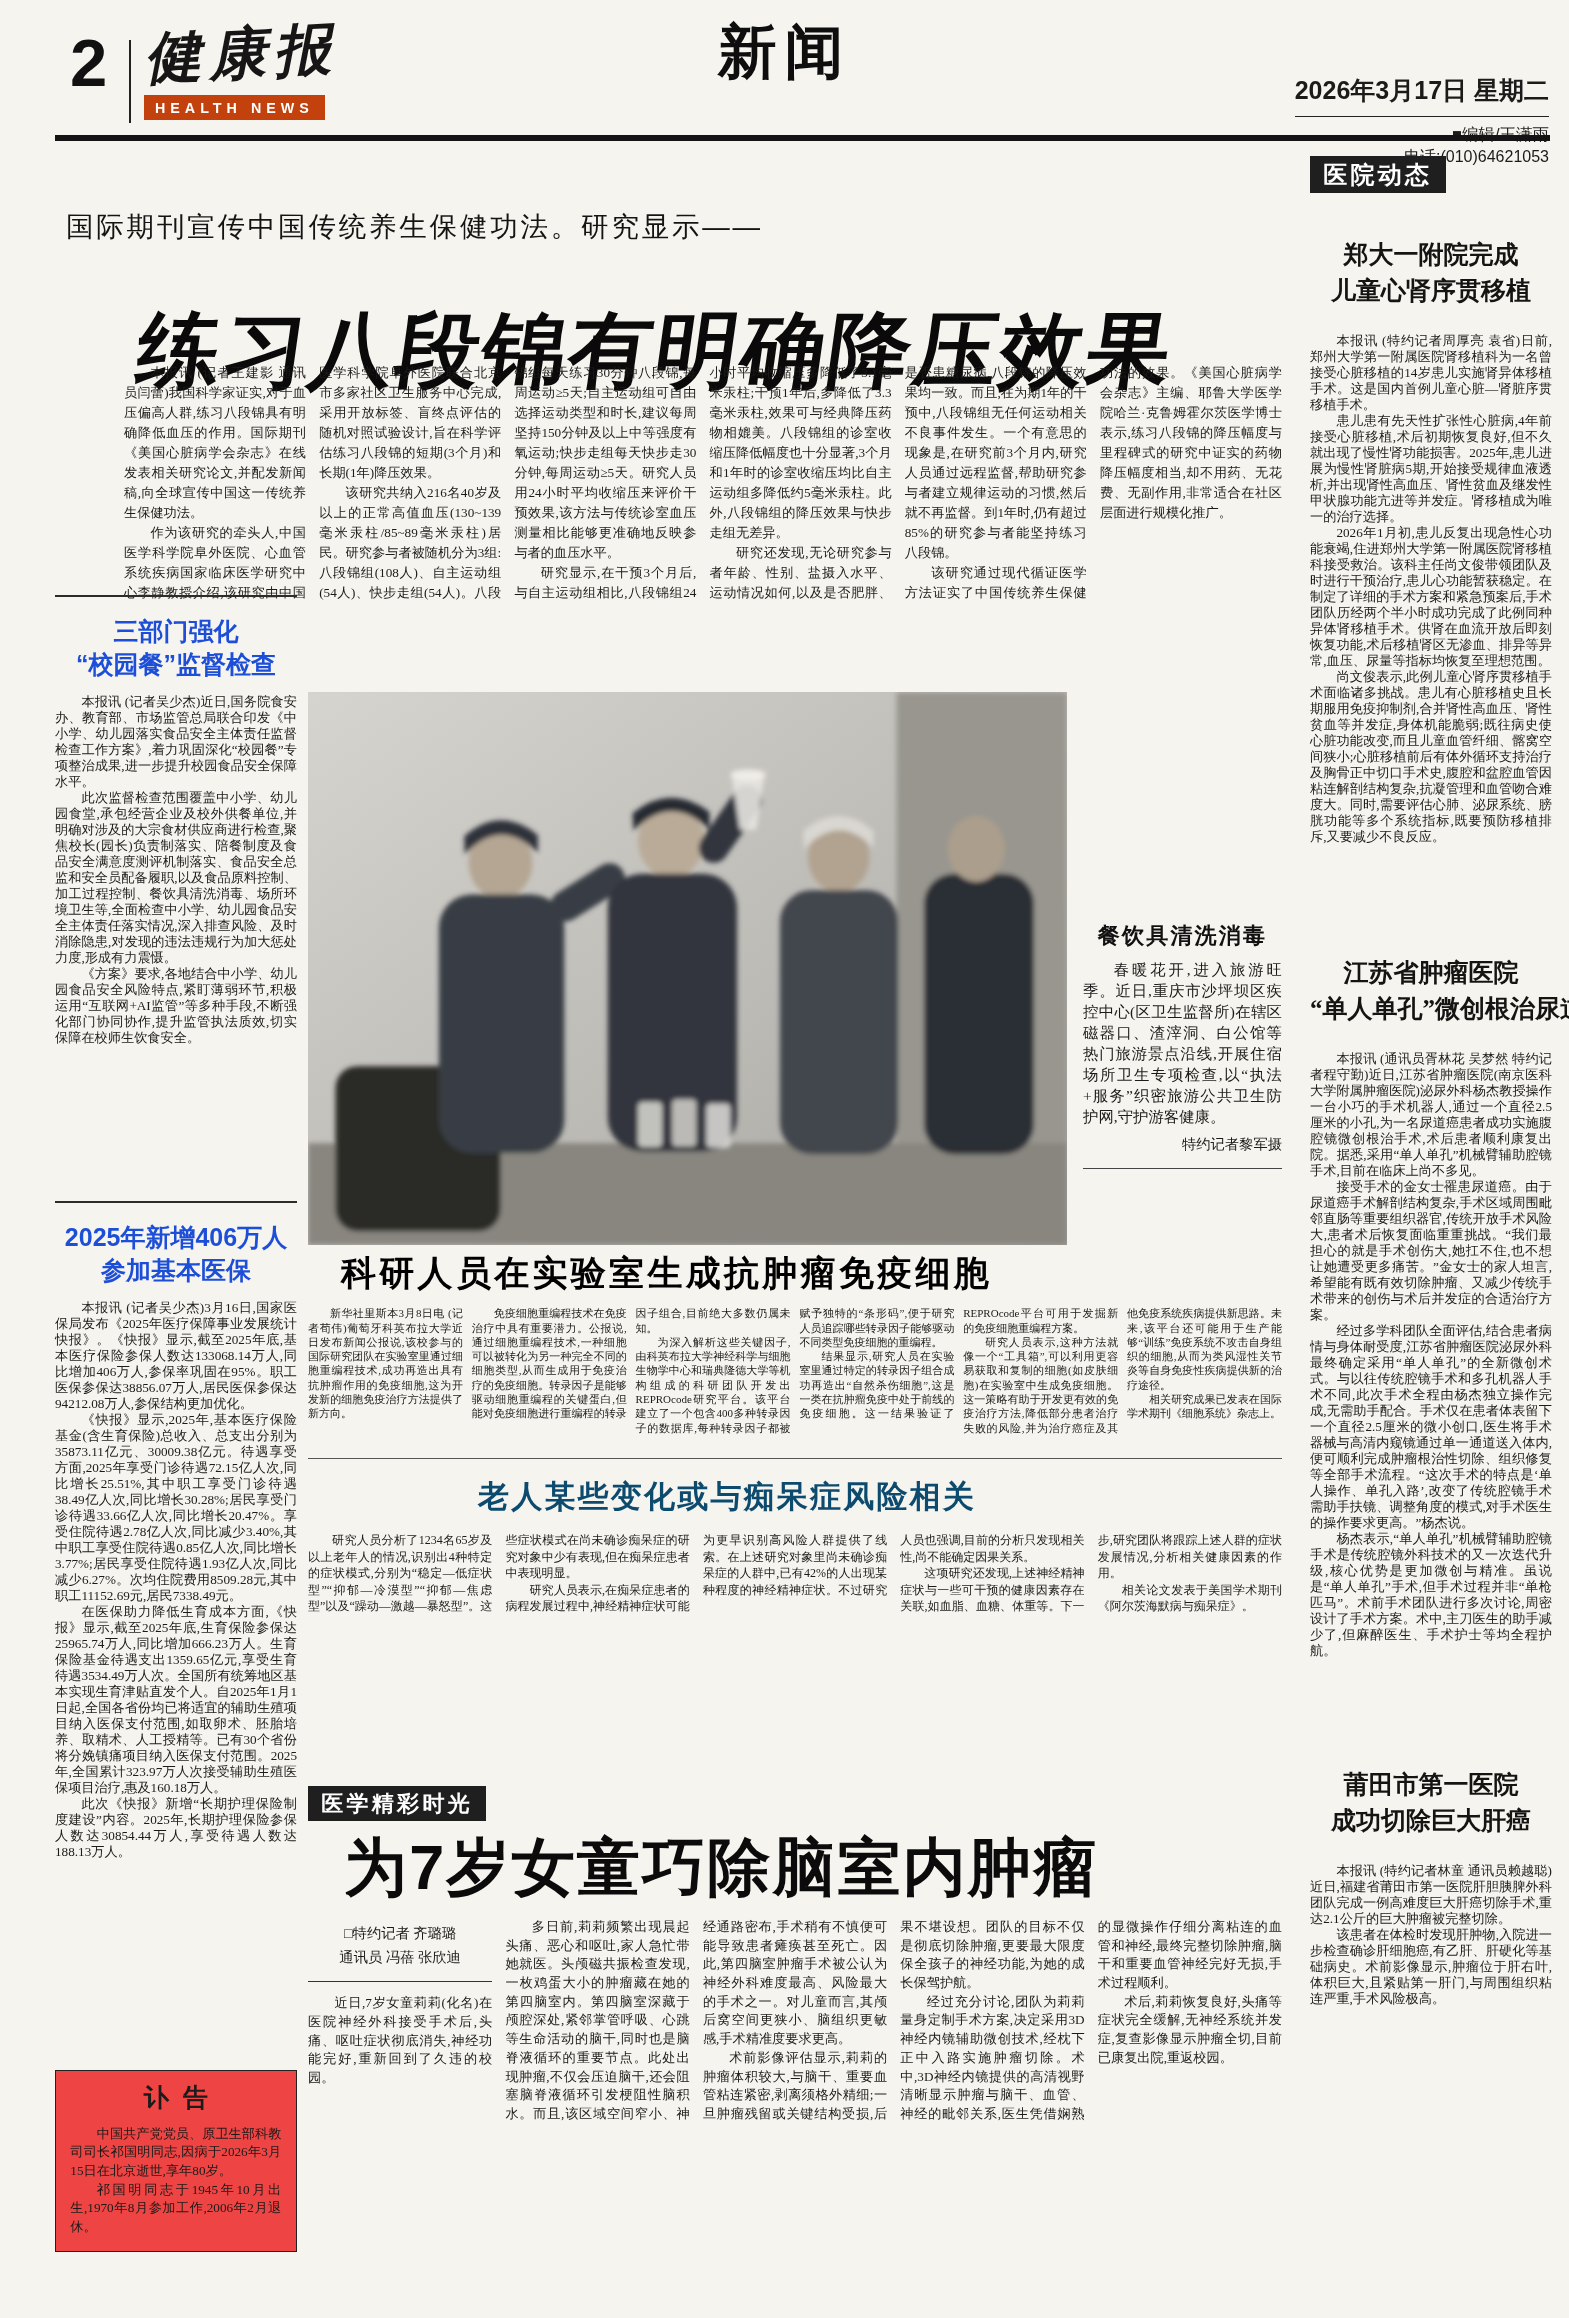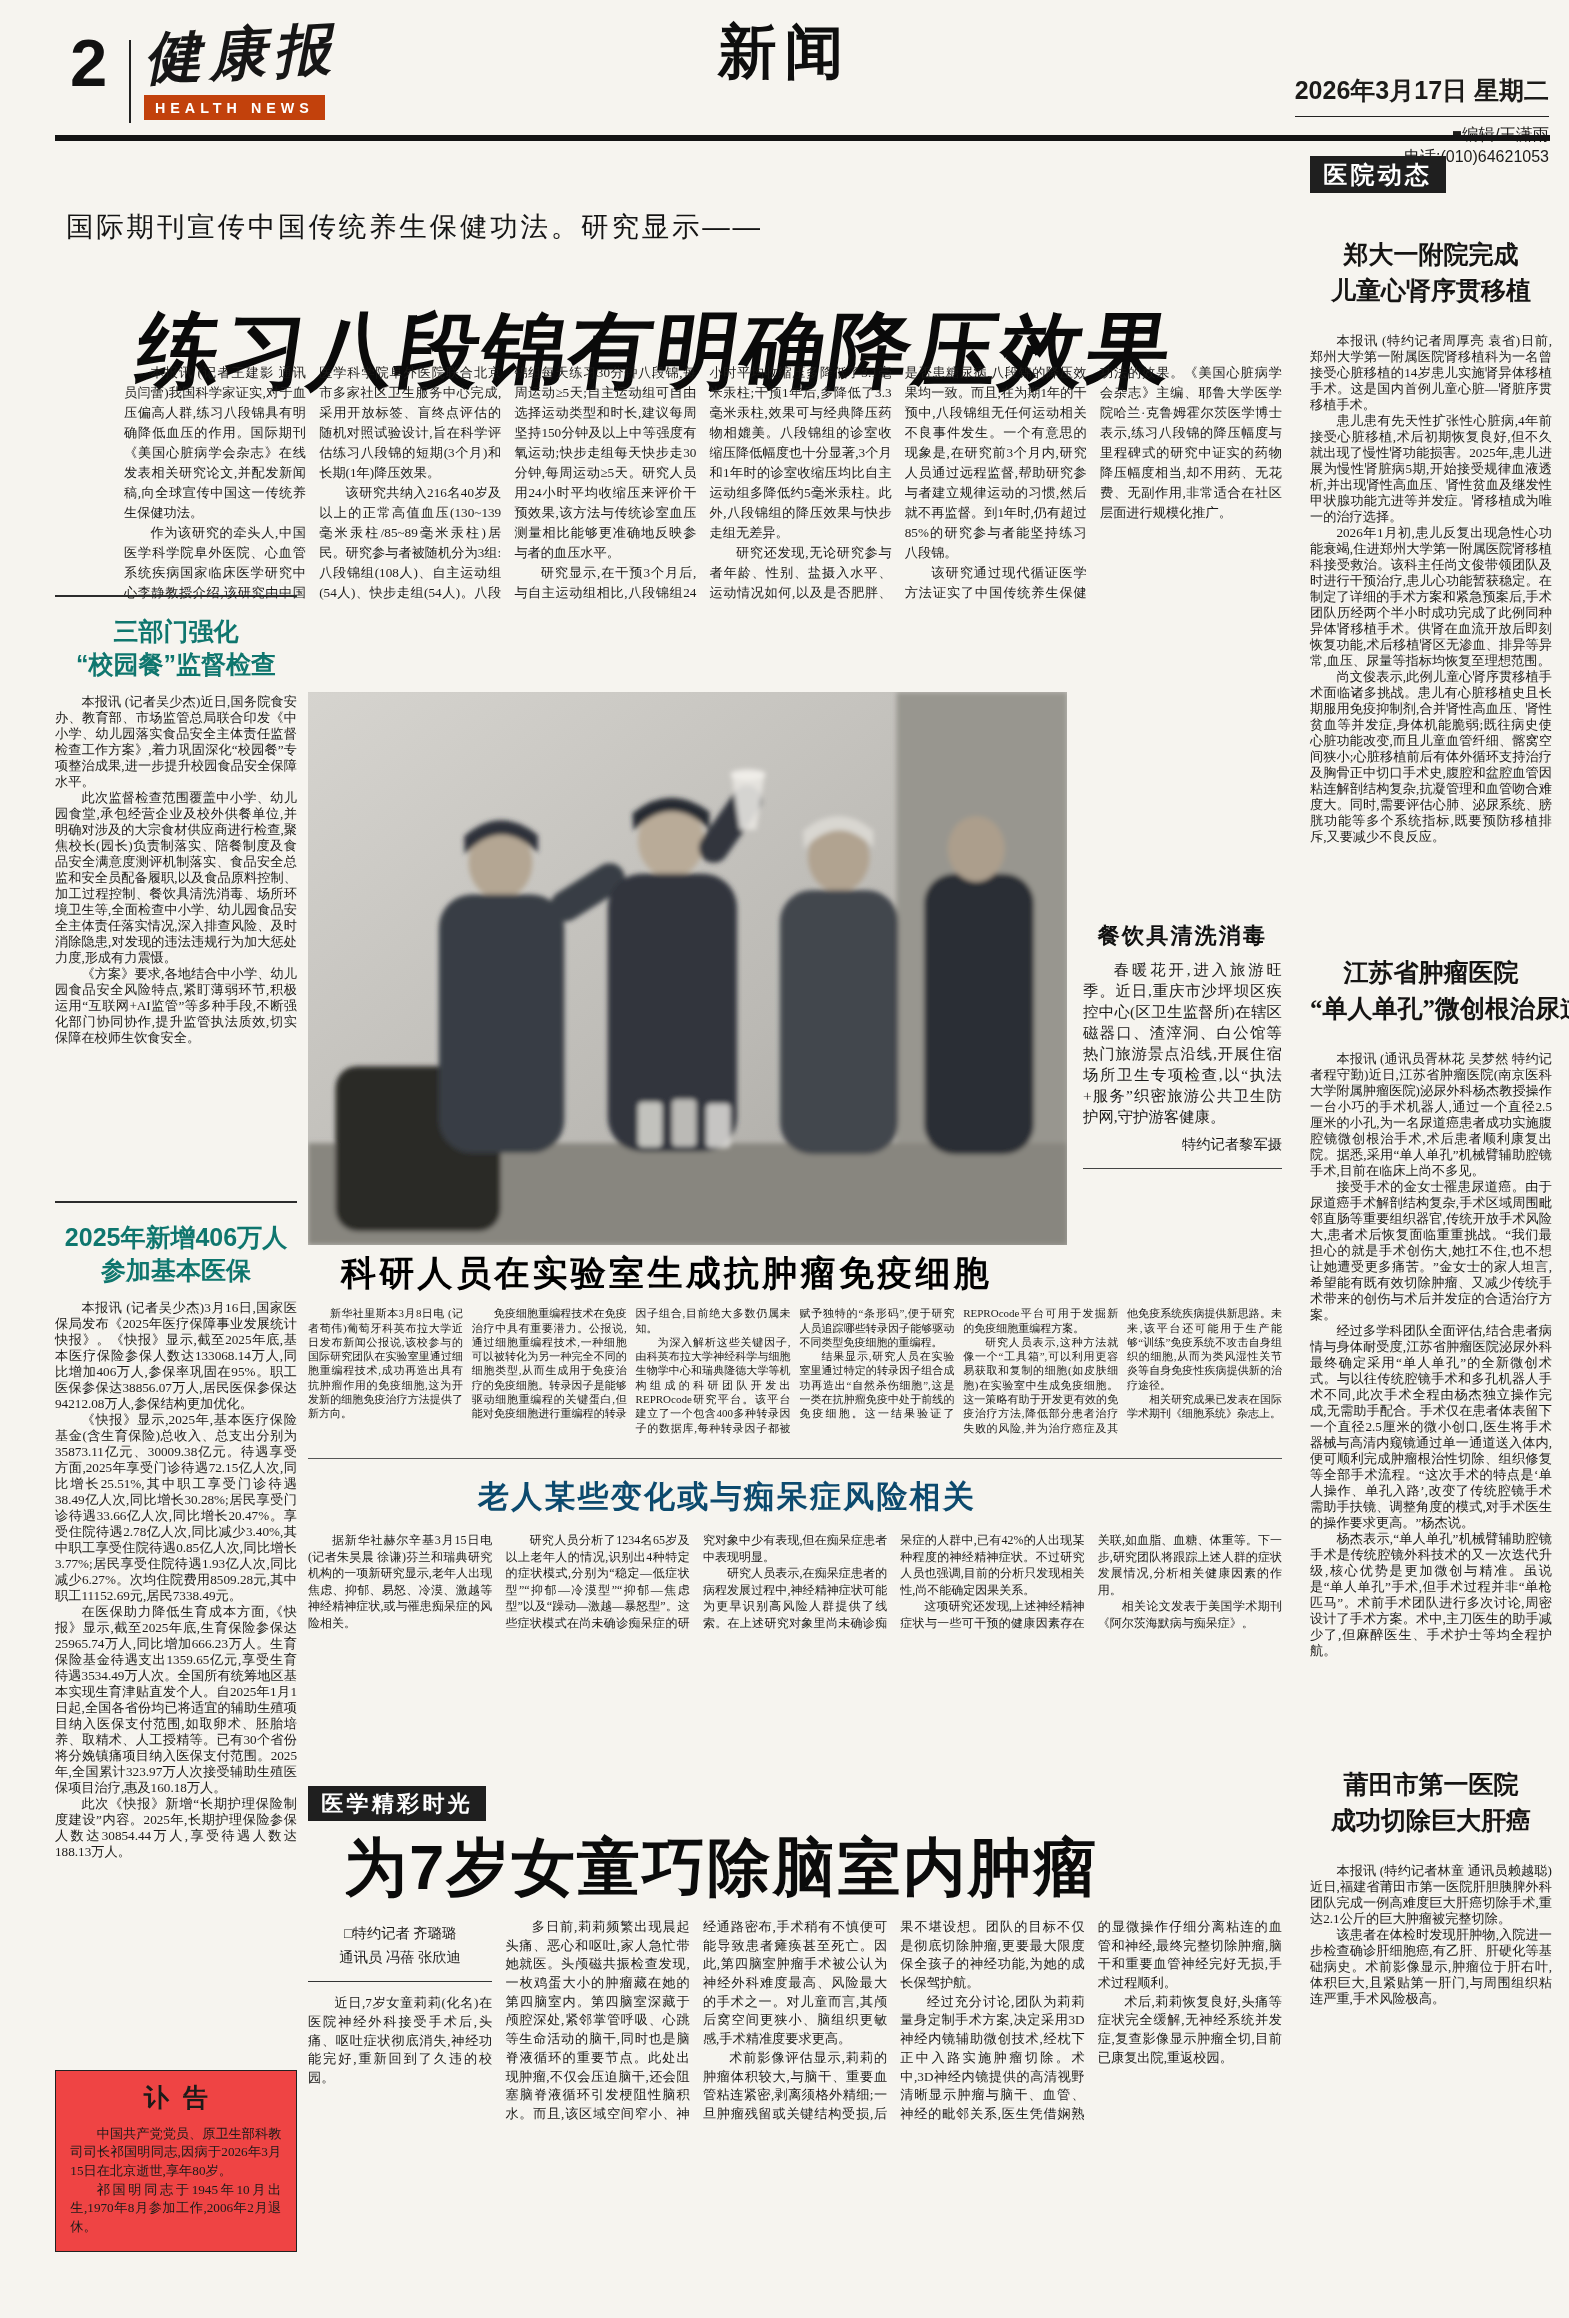--- a/index.html
+++ b/index.html
@@ -36,21 +36,21 @@
 
   
   .kicker{left:66px;top:210px;font:500 27.5px/1.2 "Liberation Sans","DejaVu Sans",sans-serif;letter-spacing:2.8px;color:#141414;}
   .lead-headline{left:138px;top:247px;width:1145px;font:900 83px/1.15 "Liberation Sans","DejaVu Sans",sans-serif;letter-spacing:3.3px;transform:skewX(-8deg);color:#0a0a0a;white-space:nowrap;}
   .lead-body{left:124px;top:363px;width:1158px;height:324px;column-count:6;column-gap:13.2px;font-size:13.2px;line-height:20px;overflow:hidden;}
 
   
   .leftcol{width:242px;}
   .hr-left1{left:55px;top:595px;width:242px;}
   .school{left:55px;top:615px;}
-  .school .ttl,.medicare .ttl{font:700 25px/1.3 "Liberation Sans",sans-serif;text-align:center;color:#0f766e;}
+  .school .ttl,.medicare .ttl{font:700 25px/1.3 "Liberation Sans",sans-serif;text-align:center;color:#1d4ed8;}
   .school .body,.medicare .body{margin-top:14.3px;font-size:13.2px;line-height:16px;}
   .hr-left2{left:55px;top:1201px;width:242px;}
   .medicare{left:55px;top:1221px;}
   .obituary{left:55px;top:2070px;width:211px;border:1.7px solid #222;padding:14.3px 14.3px;background:#ef4444;}
   .obituary .ttl{text-align:center;font:700 25px/1 "Liberation Sans",sans-serif;letter-spacing:14.3px;text-indent:14.3px;margin-bottom:14.3px;}
   .obituary .body{font-size:13.2px;line-height:18.7px;}
 
   
   .photo{left:308px;top:692px;width:759px;height:553px;background:#c7c5c0;overflow:hidden;}
   .caption-box{left:1083px;top:925px;width:199px;}
@@ -241,21 +241,20 @@
         <p>结果显示,研究人员在实验室里通过特定的转录因子组合成功再造出“自然杀伤细胞”,这是一类在抗肿瘤免疫中处于前线的免疫细胞。这一结果验证了REPROcode平台可用于发掘新的免疫细胞重编程方案。</p>
         <p>研究人员表示,这种方法就像一个“工具箱”,可以利用更容易获取和复制的细胞(如皮肤细胞)在实验室中生成免疫细胞。这一策略有助于开发更有效的免疫治疗方法,降低部分患者治疗失败的风险,并为治疗癌症及其他免疫系统疾病提供新思路。未来,该平台还可能用于生产能够“训练”免疫系统不攻击自身组织的细胞,从而为类风湿性关节炎等自身免疫性疾病提供新的治疗途径。</p>
         <p>相关研究成果已发表在国际学术期刊《细胞系统》杂志上。</p>
       </div>
   </article>
   <div class="abs hr-immune"></div>
 
   <article class="abs dementia">
     <h2>老人某些变化或与痴呆症风险相关</h2>
     <div class="body">
-        <p>据新华社赫尔辛基3月15日电 (记者朱昊晨 徐谦)芬兰和瑞典研究机构的一项新研究显示,老年人出现焦虑、抑郁、易怒、冷漠、激越等神经精神症状,或与罹患痴呆症的风险相关。</p>
         <p>研究人员分析了1234名65岁及以上老年人的情况,识别出4种特定的症状模式,分别为“稳定—低症状型”“抑郁—冷漠型”“抑郁—焦虑型”以及“躁动—激越—暴怒型”。这些症状模式在尚未确诊痴呆症的研究对象中少有表现,但在痴呆症患者中表现明显。</p>
         <p>研究人员表示,在痴呆症患者的病程发展过程中,神经精神症状可能为更早识别高风险人群提供了线索。在上述研究对象里尚未确诊痴呆症的人群中,已有42%的人出现某种程度的神经精神症状。不过研究人员也强调,目前的分析只发现相关性,尚不能确定因果关系。</p>
         <p>这项研究还发现,上述神经精神症状与一些可干预的健康因素存在关联,如血脂、血糖、体重等。下一步,研究团队将跟踪上述人群的症状发展情况,分析相关健康因素的作用。</p>
         <p>相关论文发表于美国学术期刊《阿尔茨海默病与痴呆症》。</p>
       </div>
   </article>
 
   <article class="abs feature">
     <span class="label-box">医学精彩时光</span>
     <h2>为7岁女童巧除脑室内肿瘤</h2>

